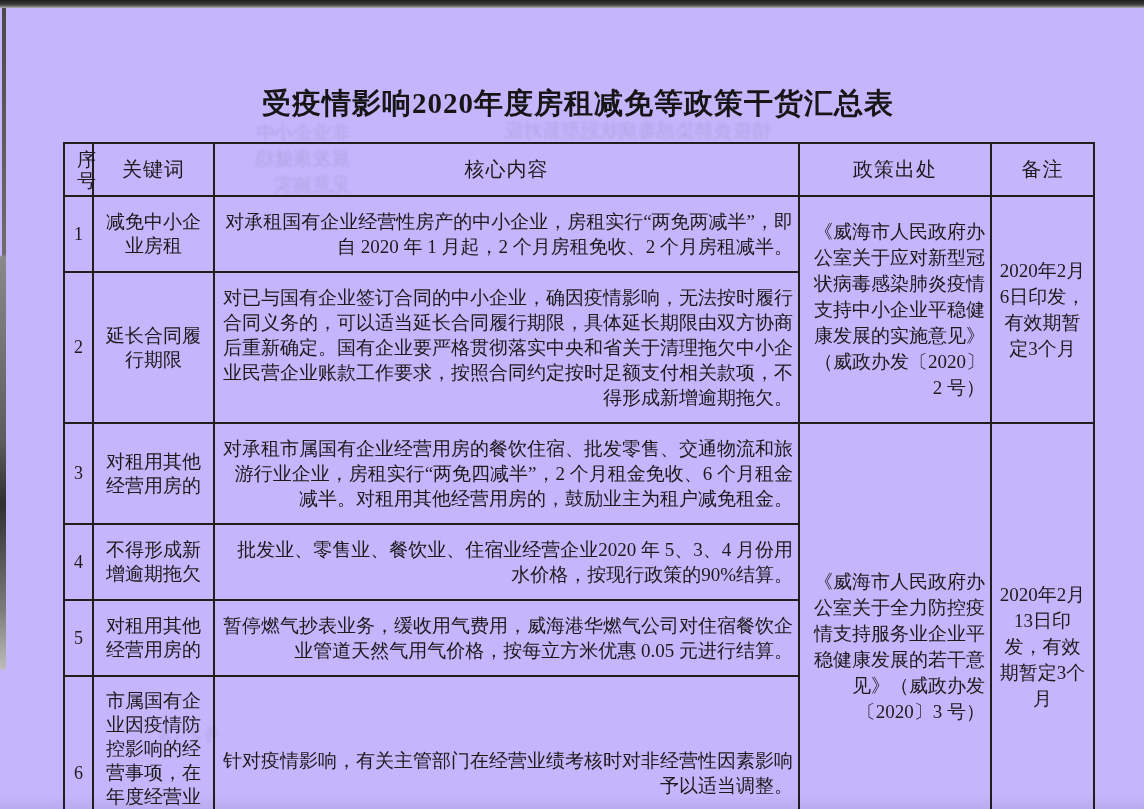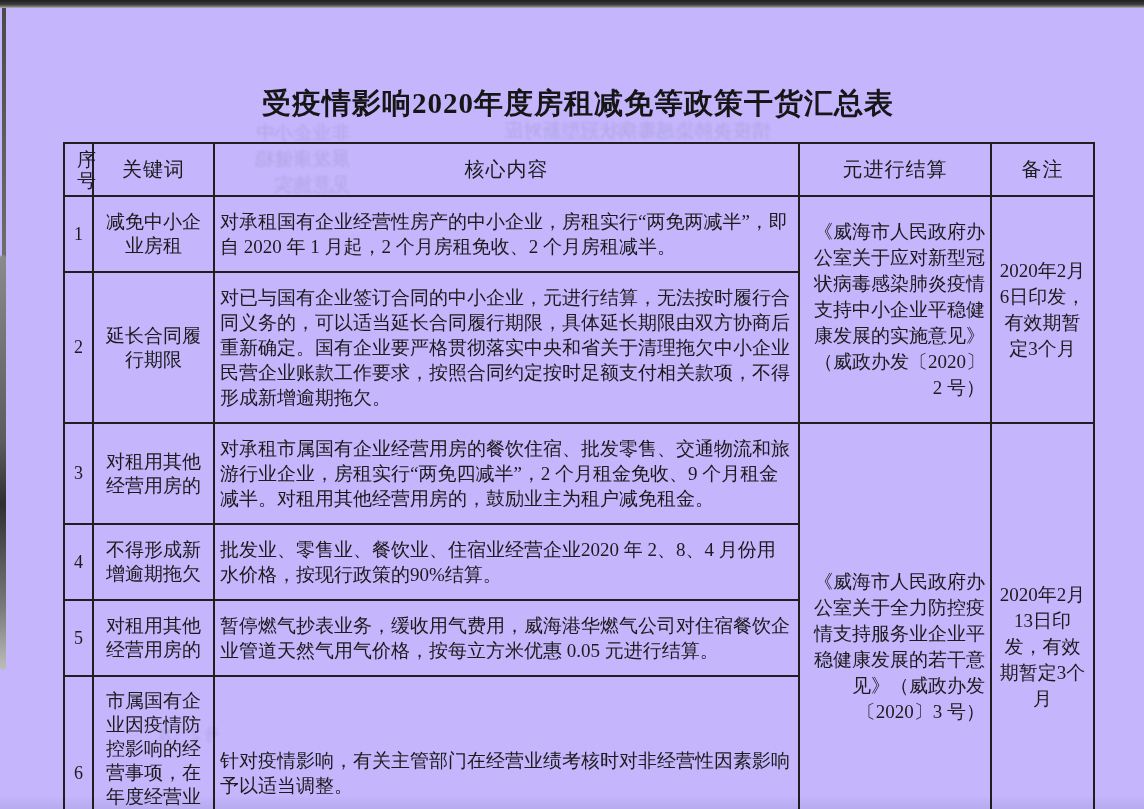--- a/index.html
+++ b/index.html
@@ -62,21 +62,21 @@
   table.policy td,table.policy th{
     border:2px solid #1f1f1f;
     vertical-align:middle;
     padding:12px 5px;
     font-weight:normal;
     color:#1b1b1b;
   }
   th.hdr{font-size:20px;font-weight:bold;text-align:center;letter-spacing:1px;}
   td.num{text-align:center;font-size:18px;}
   td.kw{text-align:center;line-height:24px;padding:1px 3px;}
-  td.content{text-align:left;line-height:25px;padding:2px 7px;}
+  td.content{text-align:right;line-height:25px;padding:2px 7px;}
   td.source{text-align:right;line-height:26px;padding:1px 5px;}
   td.remark{text-align:center;line-height:26px;padding:1px 3px;border-radius:7px;}
 </style>
 </head>
 <body>
 
 <div class="page">
 
   <div class="scan-top-strip"></div>
   <div class="scan-left-line"></div>
@@ -97,50 +97,50 @@
       <col style="width:121px">
       <col style="width:585px">
       <col style="width:192px">
       <col style="width:103px">
     </colgroup>
     <tbody>
       <tr style="height:45px">
         <th class="hdr" style="font-size:19px;letter-spacing:0;line-height:21px;padding:1px 12px;">序号</th>
         <th class="hdr">关键词</th>
         <th class="hdr">核心内容</th>
-        <th class="hdr">元进行结算</th>
+        <th class="hdr">政策出处</th>
         <th class="hdr">备注</th>
       </tr>
 
       <tr style="height:60px">
         <td class="num">1</td>
         <td class="kw">减免中小企业房租</td>
         <td class="content">对承租国有企业经营性房产的中小企业，房租实行“两免两减半”，即自 2020 年 1 月起，2 个月房租免收、2 个月房租减半。</td>
         <td class="source" rowspan="2">《威海市人民政府办公室关于应对新型冠状病毒感染肺炎疫情支持中小企业平稳健康发展的实施意见》（威政办发〔2020〕2 号）</td>
         <td class="remark" rowspan="2">2020年2月6日印发，有效期暂定3个月</td>
       </tr>
 
       <tr style="height:123px">
         <td class="num">2</td>
         <td class="kw">延长合同履行期限</td>
-        <td class="content">对已与国有企业签订合同的中小企业，元进行结算，无法按时履行合同义务的，可以适当延长合同履行期限，具体延长期限由双方协商后重新确定。国有企业要严格贯彻落实中央和省关于清理拖欠中小企业民营企业账款工作要求，按照合同约定按时足额支付相关款项，不得形成新增逾期拖欠。</td>
+        <td class="content">对已与国有企业签订合同的中小企业，确因疫情影响，无法按时履行合同义务的，可以适当延长合同履行期限，具体延长期限由双方协商后重新确定。国有企业要严格贯彻落实中央和省关于清理拖欠中小企业民营企业账款工作要求，按照合同约定按时足额支付相关款项，不得形成新增逾期拖欠。</td>
       </tr>
 
       <tr style="height:82px">
         <td class="num">3</td>
         <td class="kw">对租用其他经营用房的</td>
-        <td class="content">对承租市属国有企业经营用房的餐饮住宿、批发零售、交通物流和旅游行业企业，房租实行“两免四减半”，2 个月租金免收、9 个月租金减半。对租用其他经营用房的，鼓励业主为租户减免租金。</td>
+        <td class="content">对承租市属国有企业经营用房的餐饮住宿、批发零售、交通物流和旅游行业企业，房租实行“两免四减半”，2 个月租金免收、6 个月租金减半。对租用其他经营用房的，鼓励业主为租户减免租金。</td>
         <td class="source" rowspan="4">《威海市人民政府办公室关于全力防控疫情支持服务业企业平稳健康发展的若干意见》（威政办发〔2020〕3 号）</td>
         <td class="remark" rowspan="4">2020年2月13日印发，有效期暂定3个月</td>
       </tr>
 
       <tr style="height:58px">
         <td class="num">4</td>
         <td class="kw">不得形成新增逾期拖欠</td>
-        <td class="content">批发业、零售业、餐饮业、住宿业经营企业2020 年 2、8、4 月份用水价格，按现行政策的90%结算。</td>
+        <td class="content">批发业、零售业、餐饮业、住宿业经营企业2020 年 5、3、4 月份用水价格，按现行政策的90%结算。</td>
       </tr>
 
       <tr style="height:57px">
         <td class="num">5</td>
         <td class="kw">对租用其他经营用房的</td>
         <td class="content">暂停燃气抄表业务，缓收用气费用，威海港华燃气公司对住宿餐饮企业管道天然气用气价格，按每立方米优惠 0.05 元进行结算。</td>
       </tr>
 
       <tr style="height:145px">
         <td class="num">6</td>

